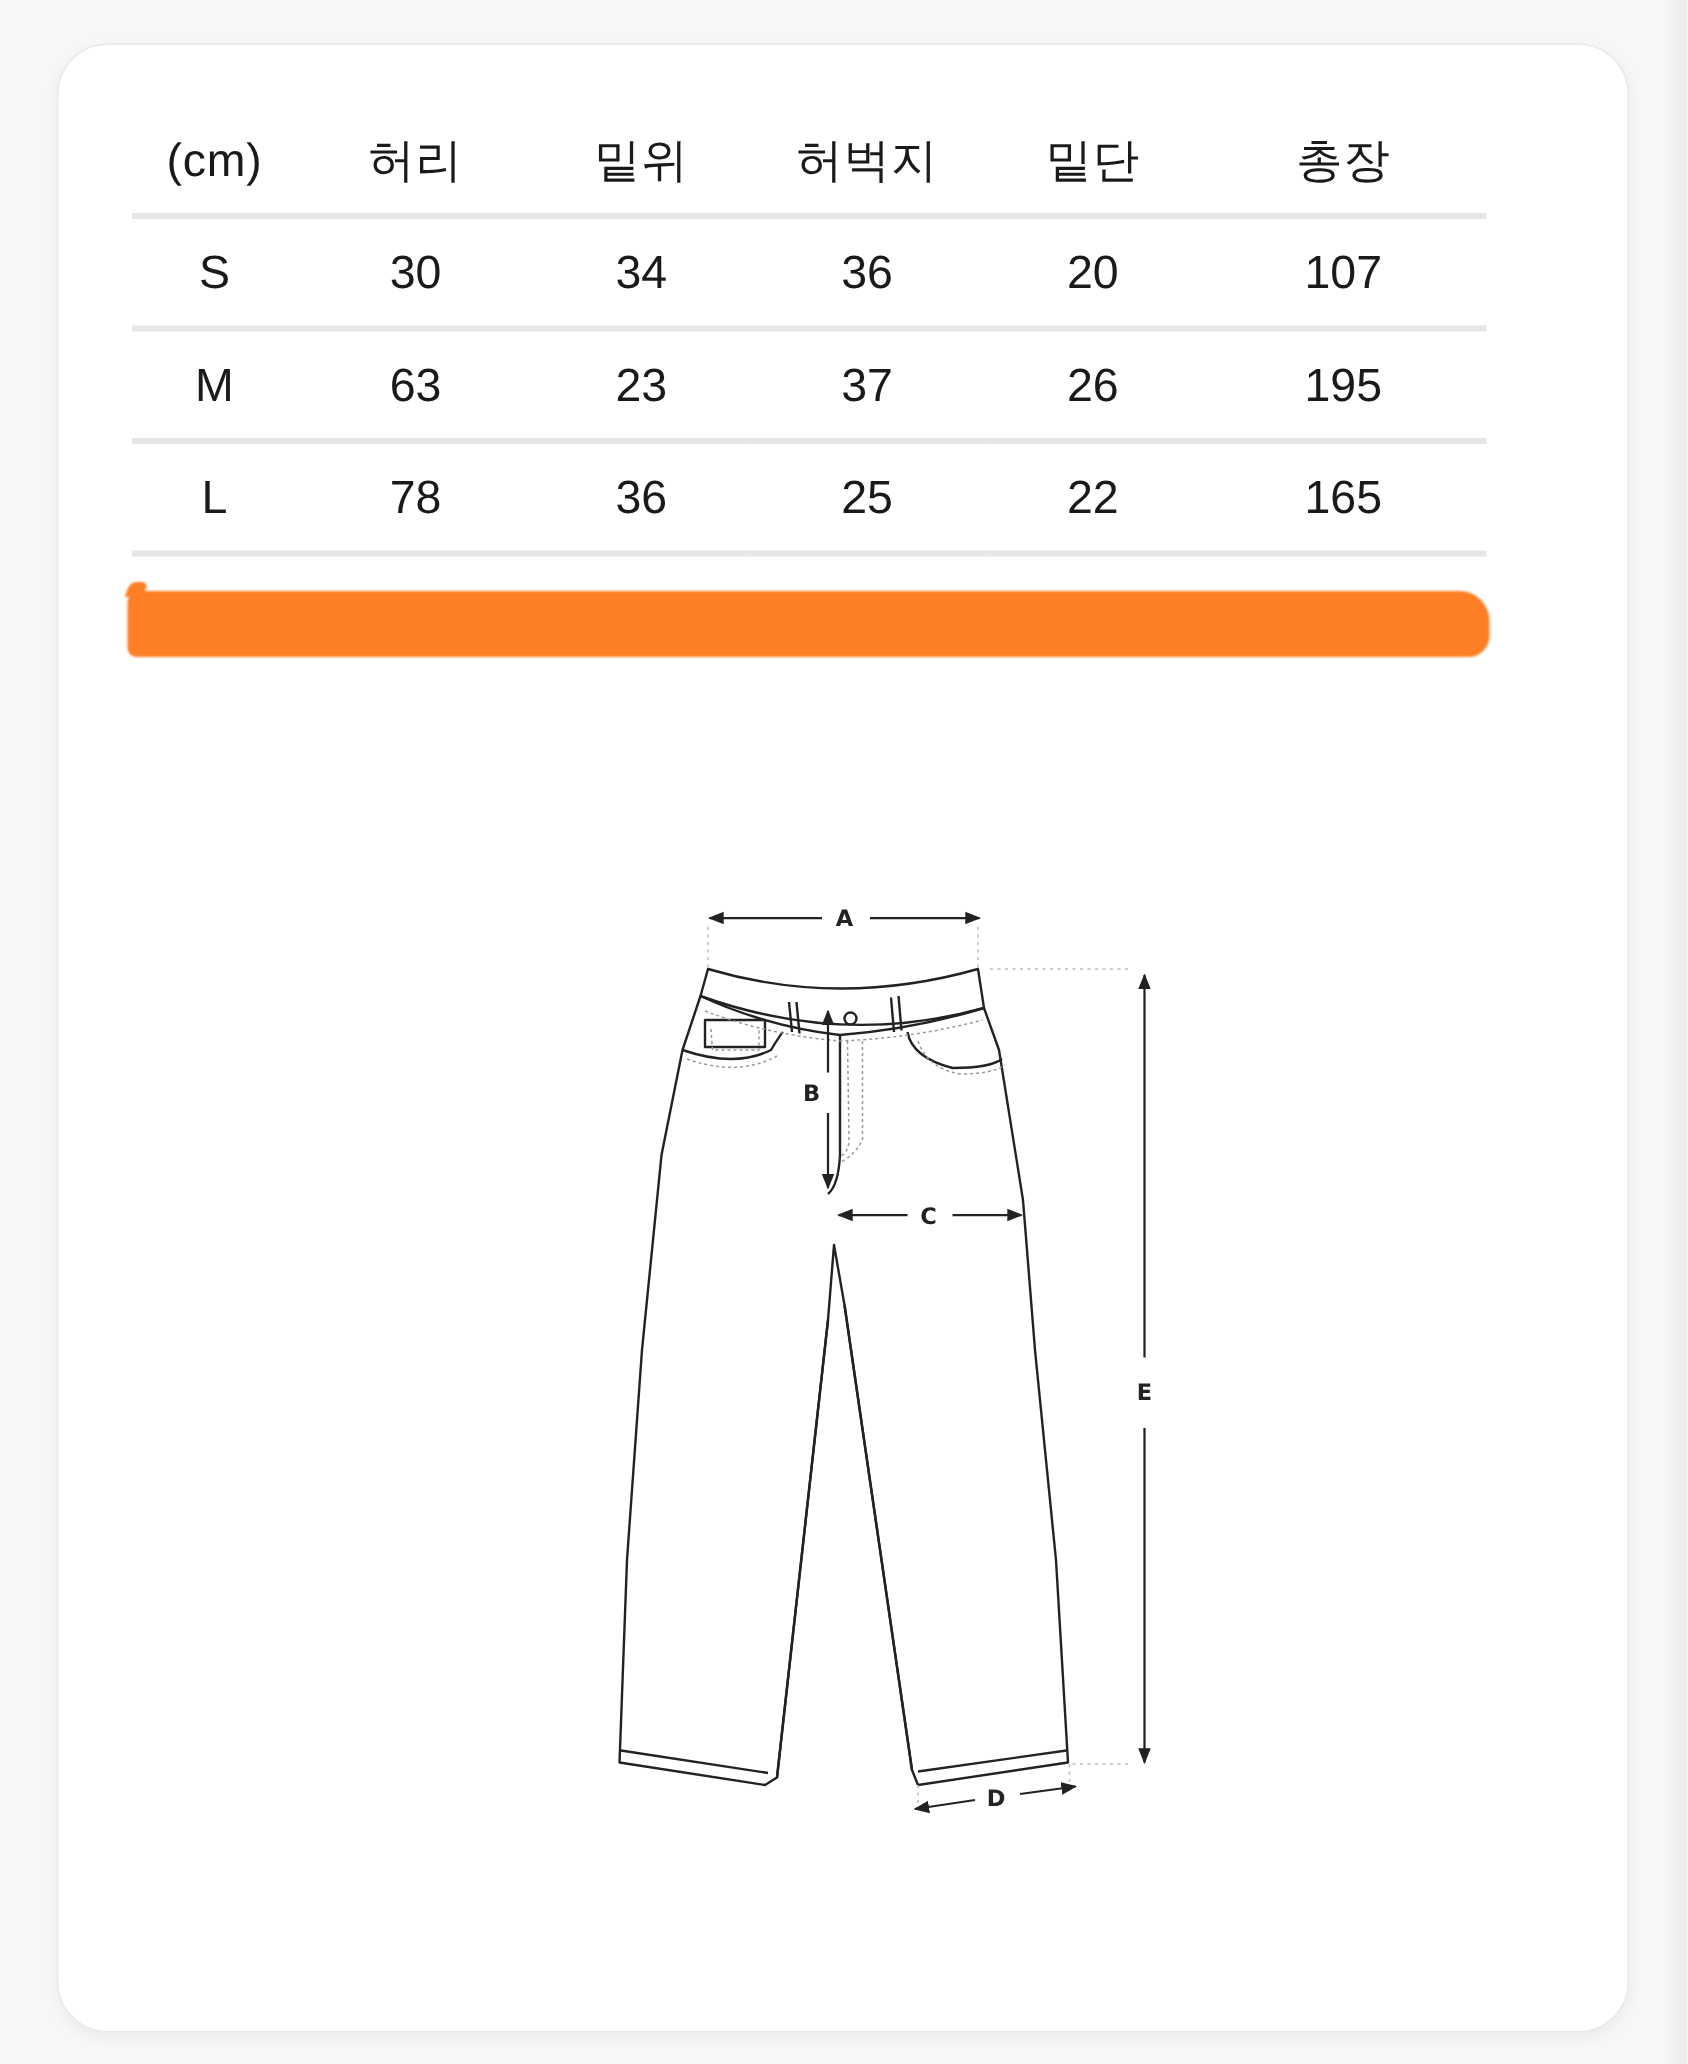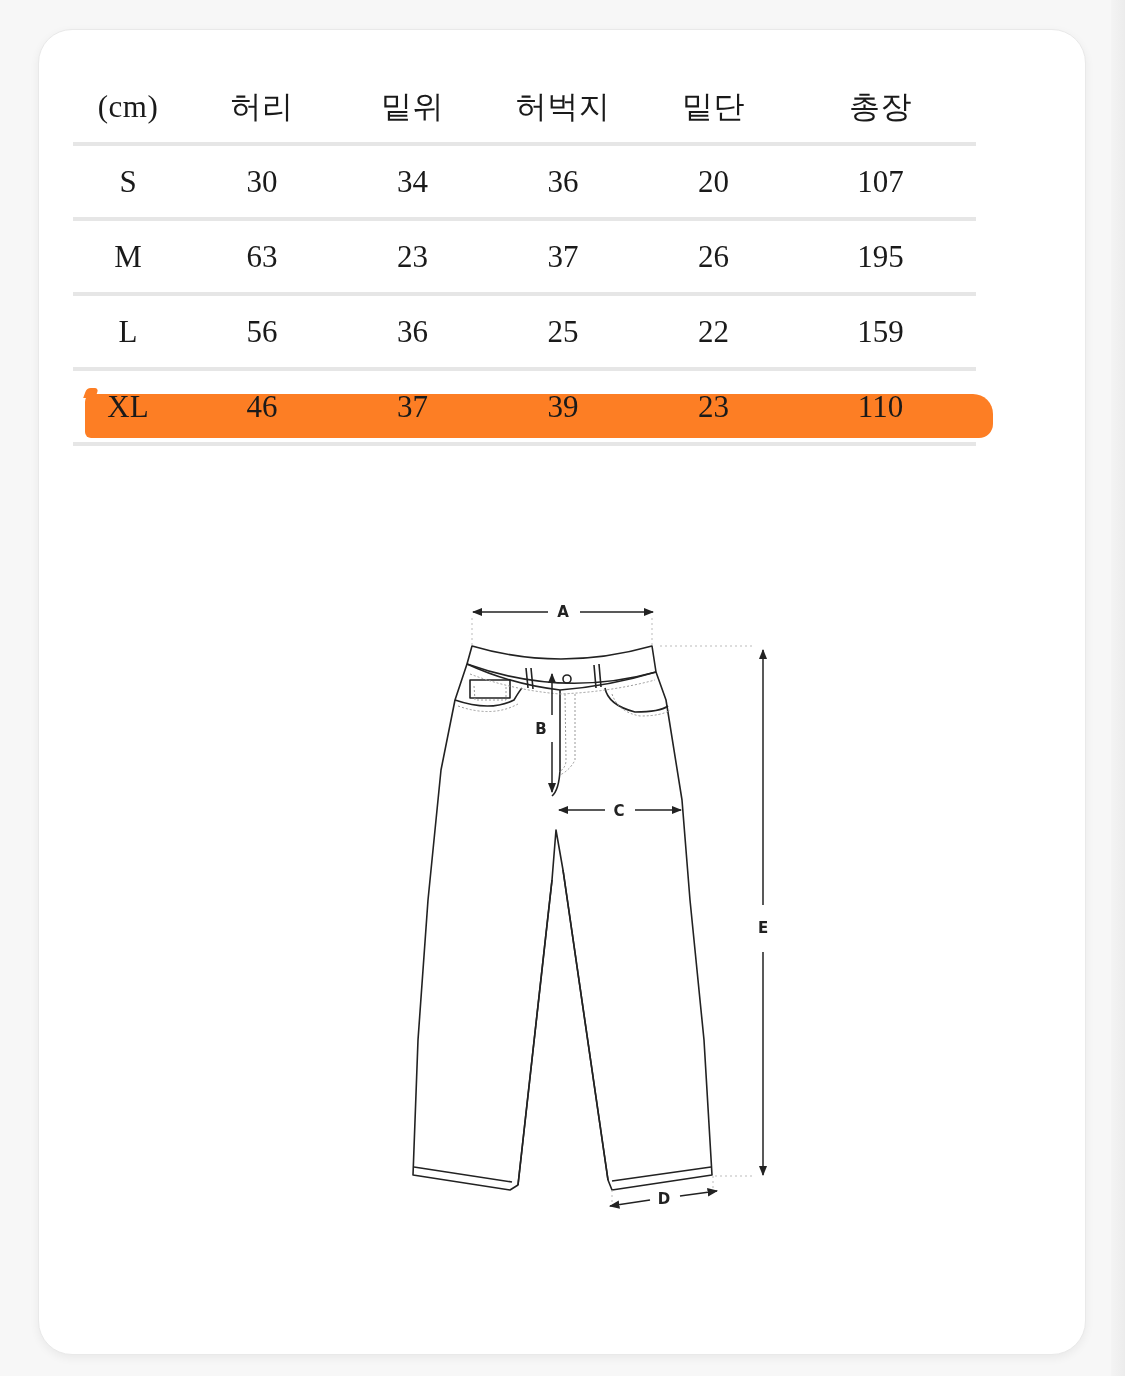--- a/index.html
+++ b/index.html
@@ -15,23 +15,22 @@
   }
   .card {
     position: absolute; left: 38px; top: 29px; width: 1048px; height: 1326px;
     background: #ffffff;
     border: 1px solid #e9e9e9;
     border-radius: 34px;
     box-shadow: 0 3px 10px rgba(0,0,0,0.06);
     box-sizing: border-box;
   }
   .size-table {
-    position: absolute; left: 73px; top: 72px; width: 903px;
+    position: absolute; left: 88px; top: 72px; width: 903px;
     border-collapse: collapse;
-    font-family: Liberation Serif, serif;
   }
   .size-table th, .size-table td {
     font-weight: normal; color: #1a1a1a; text-align: center;
     font-size: 31px; padding: 0;
   }
   .size-table th { height: 70px; vertical-align: middle; letter-spacing: 0.5px; }
   .size-table td { height: 71px; vertical-align: middle; }
   .size-table tr.header-row th { border-bottom: 4px solid #e6e6e6; }
   .size-table tr.data-row td { border-bottom: 4px solid #e6e6e6; }
   .size-table .c0 { width: 110px; }
@@ -90,33 +89,25 @@
   <tr class="data-row">
     <td>M</td>
     <td>63</td>
     <td>23</td>
     <td>37</td>
     <td>26</td>
     <td>195</td>
   </tr>
   <tr class="data-row">
     <td>L</td>
-    <td>56</td>
+    <td>78</td>
     <td>36</td>
     <td>25</td>
     <td>22</td>
-    <td>159</td>
-  </tr>
-  <tr class="data-row">
-    <td>XL</td>
-    <td>46</td>
-    <td>37</td>
-    <td>39</td>
-    <td>23</td>
-    <td>110</td>
+    <td>165</td>
   </tr>
 </tbody>
   </table>
 
 <div class="diagram">
   <svg width="1125" height="1376" viewBox="0 0 1125 1376">
     <defs>
       <marker id="arr" viewBox="0 0 10 10" refX="9" refY="5" markerWidth="7" markerHeight="7" orient="auto-start-reverse">
         <path d="M0,1 L10,5 L0,9 z" fill="#222"></path>
       </marker>

